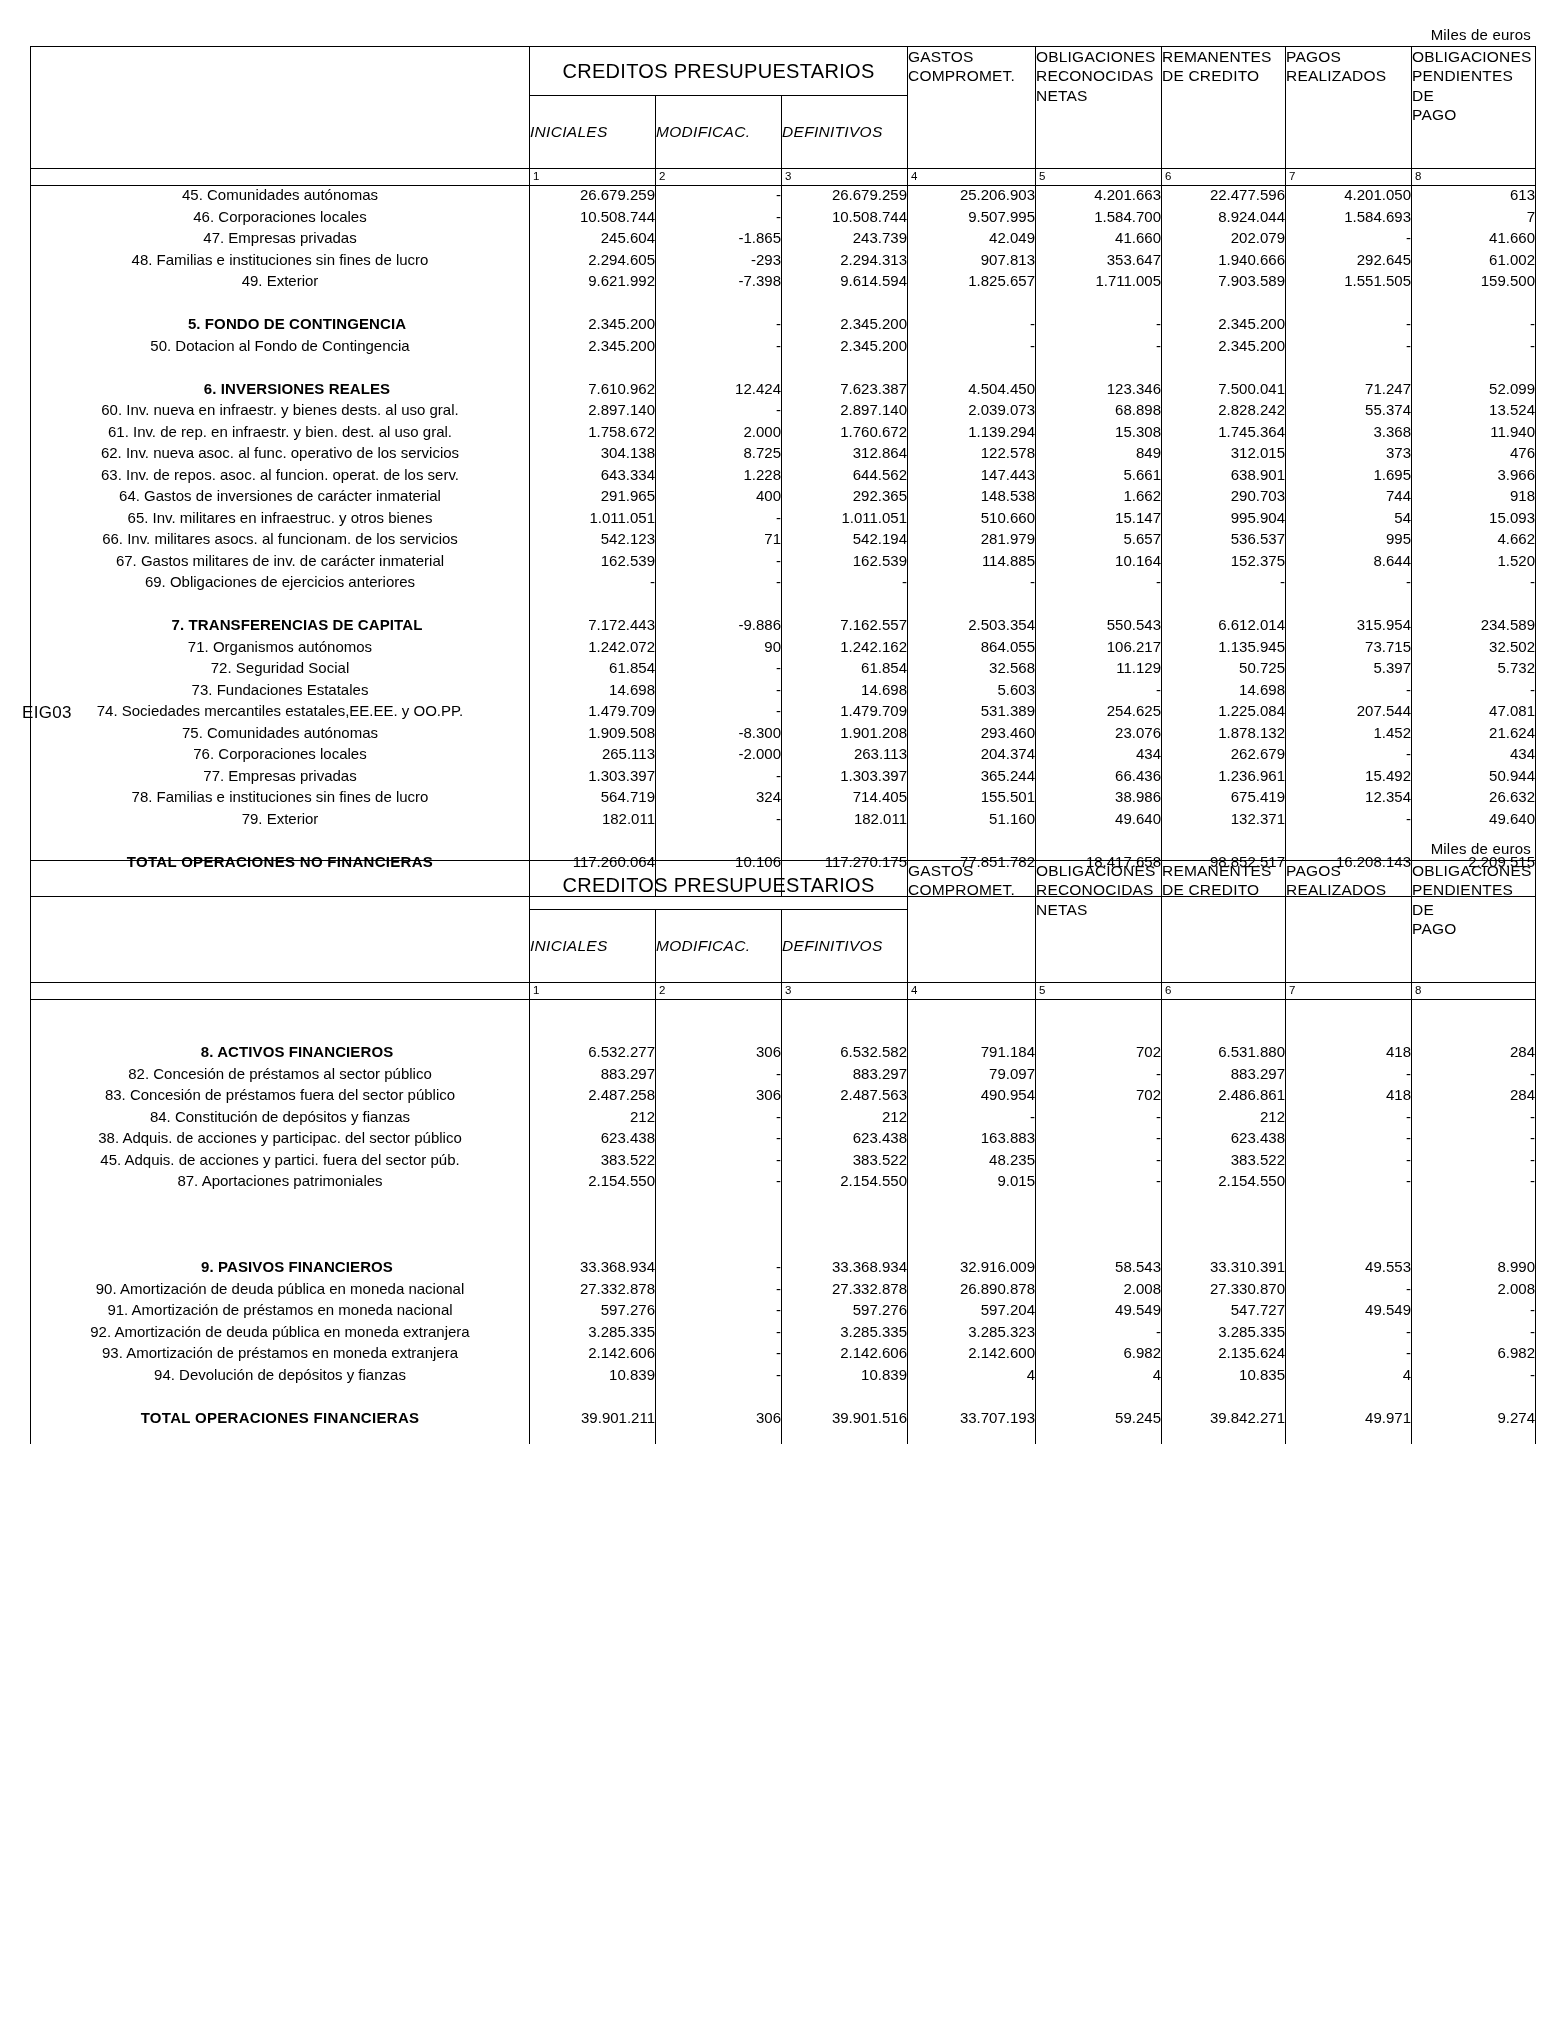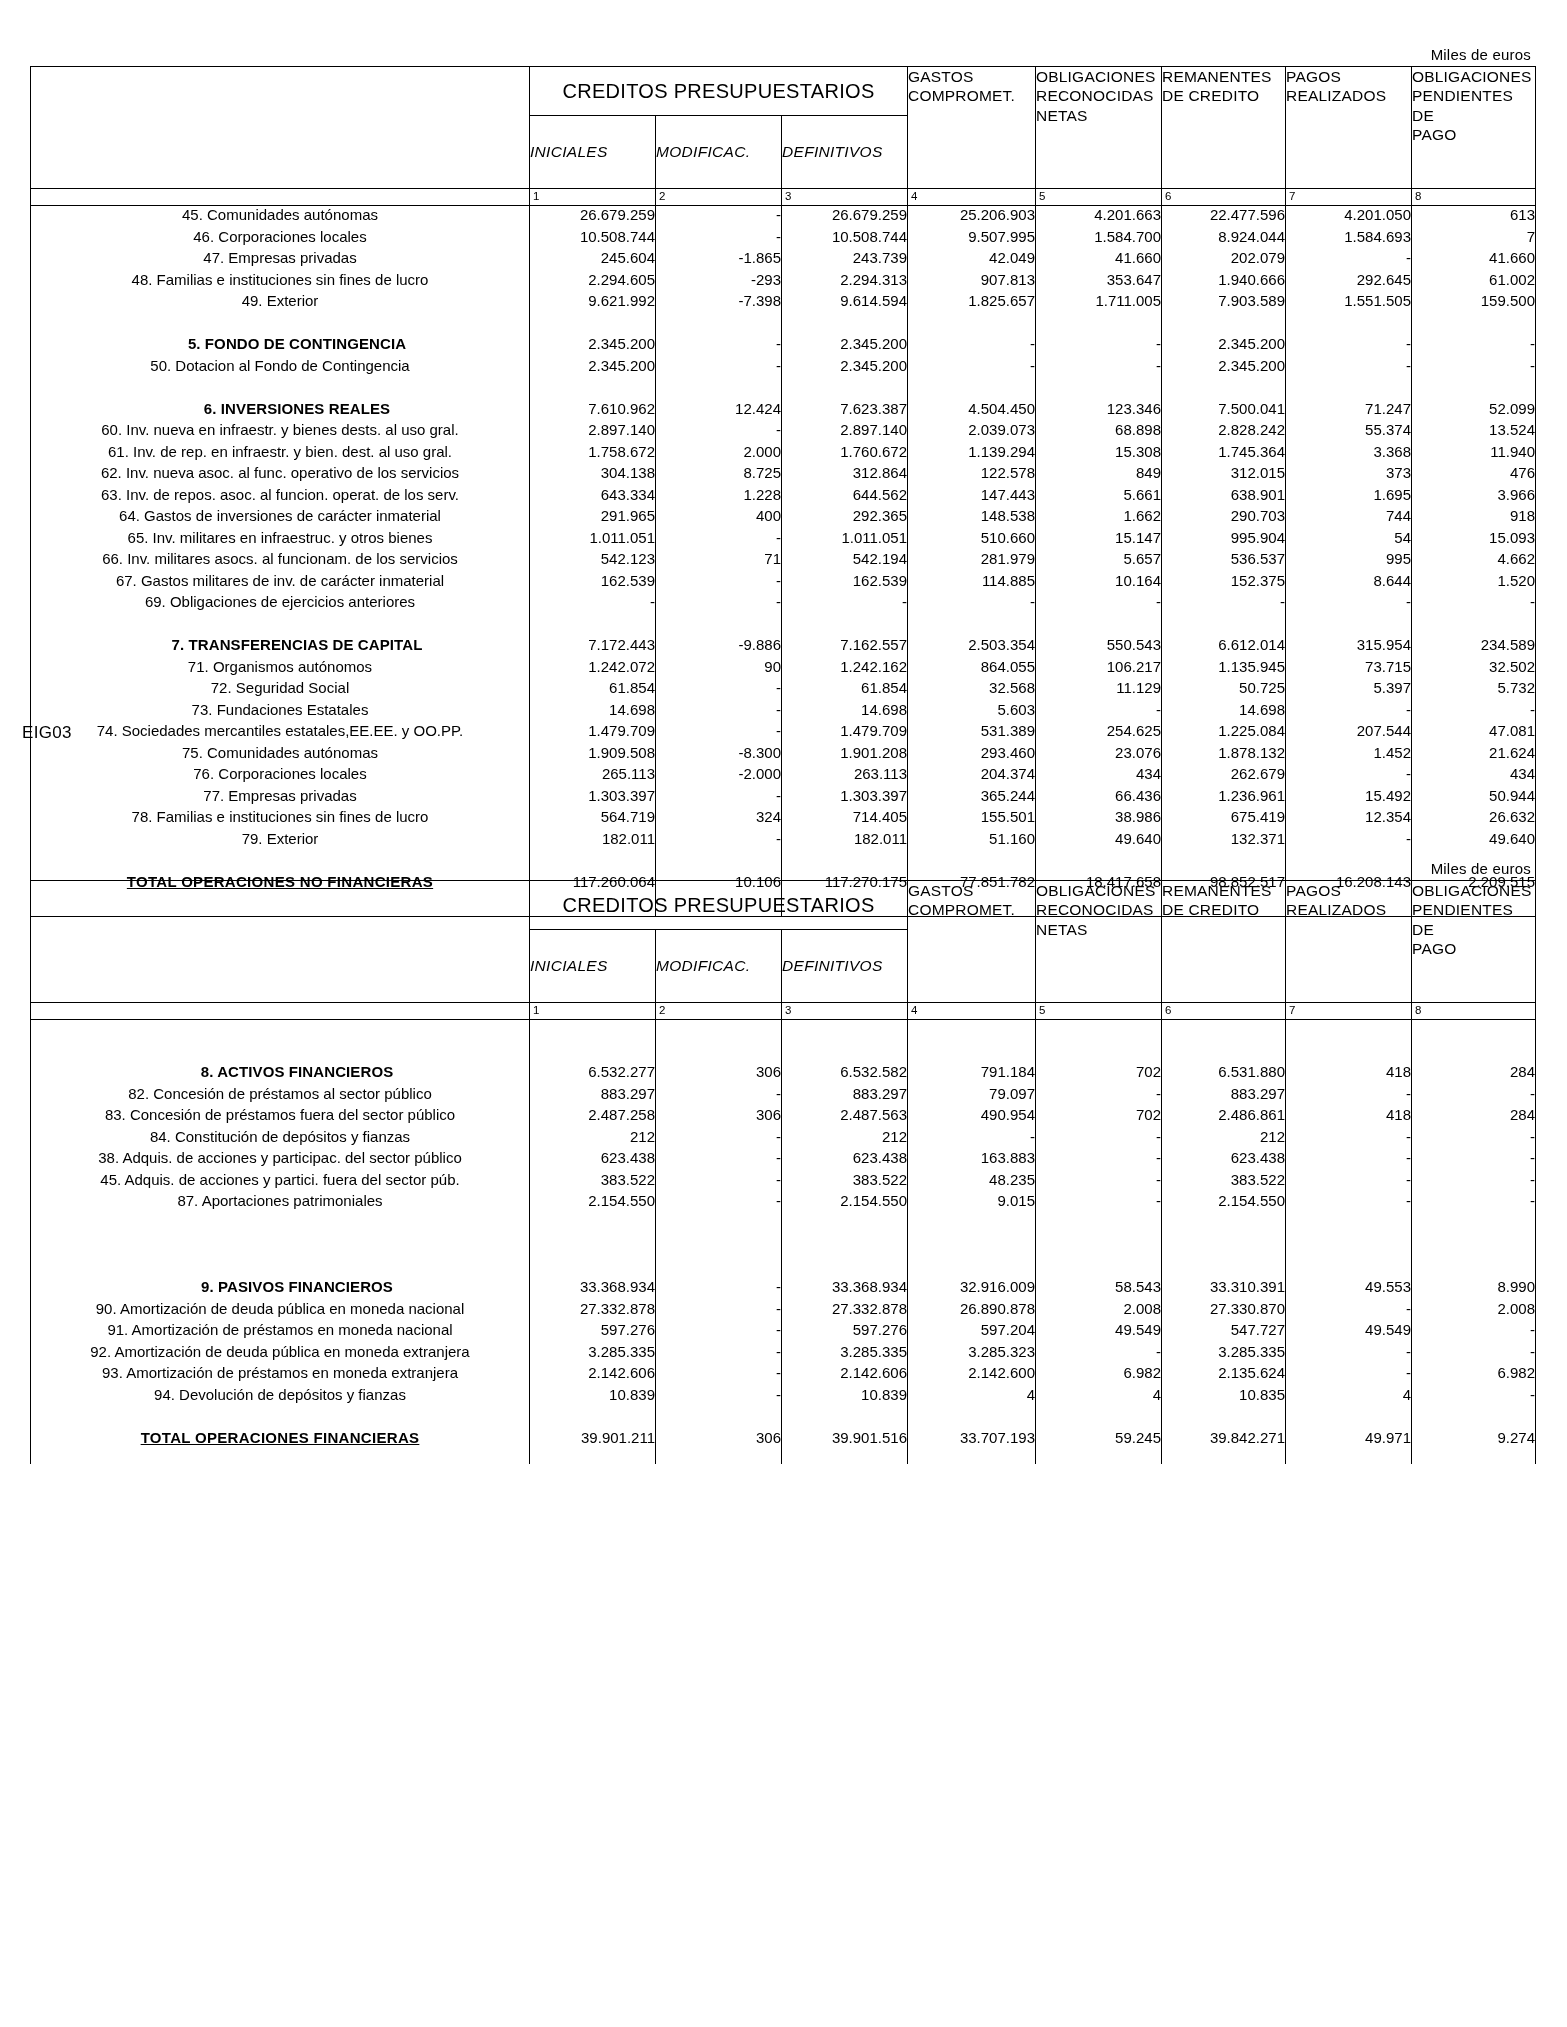--- a/index.html
+++ b/index.html
@@ -9,21 +9,20 @@
     color:#000;
     -webkit-font-smoothing:antialiased;
   }
   .page{
     position:relative;
     width:1567px;
     height:1444px;
     box-sizing:border-box;
     padding:16px;
     overflow:hidden;
-    margin-top:20px;
   }
 
   
   .block{
     position:absolute;
     left:30px;
     width:1505px;
   }
   .units{
     text-align:right;
@@ -111,21 +110,20 @@
   }
   td.concept.lvl0{
     padding-left:34px;
     font-weight:bold;
     letter-spacing:.1px;
   }
   td.concept.total{
     padding-left:0;
     font-weight:bold;
     letter-spacing:.3px;
-    text-decoration:underline;
   }
   td.val{
     text-align:right;
     padding-right:9px;
     white-space:nowrap;
   }
   tr.spacer td{height:21.5px;}
 
   
   tr.toprule td{border-top:1.2px solid #000;height:0;padding:0;}

